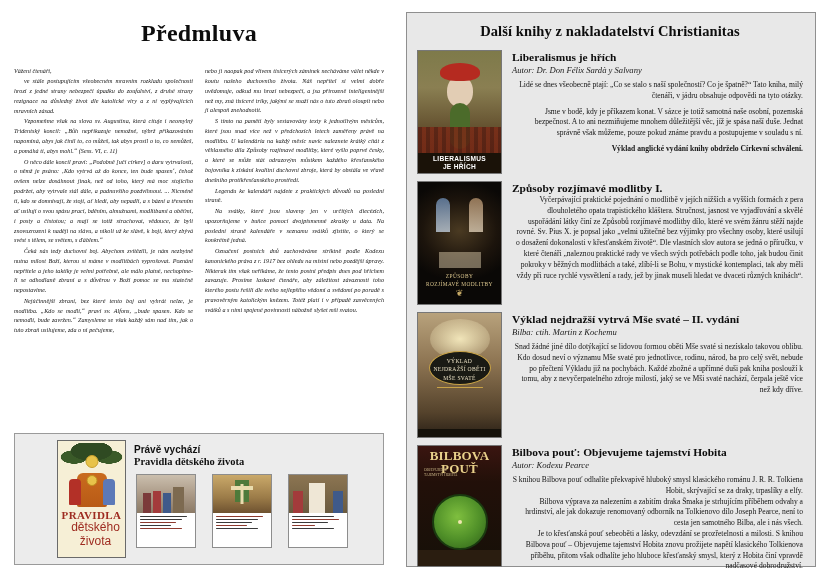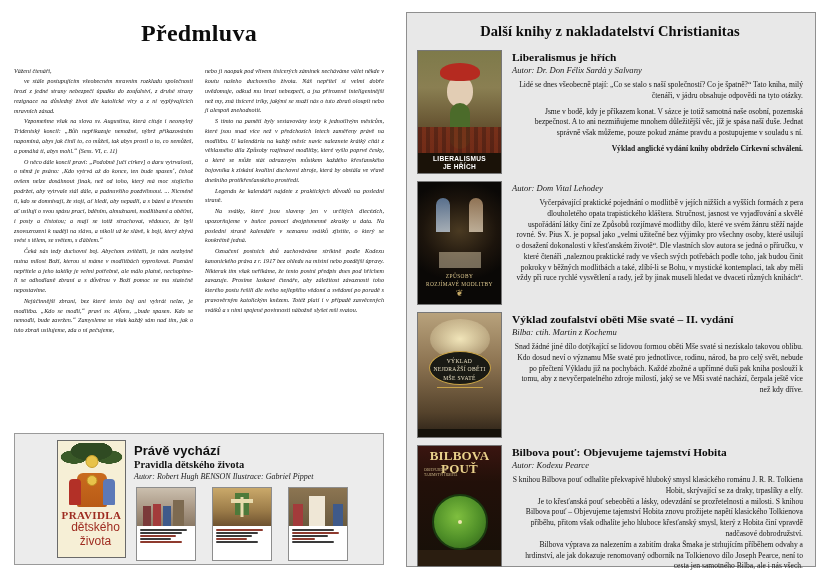--- a/index.html
+++ b/index.html
@@ -104,21 +104,21 @@
   }
   .pc-title {
     position: absolute; bottom: 8px; left: 0; right: 0; text-align: center;
   }
   .pc-t1 { font-family: "Liberation Serif", serif; font-weight: bold; font-size: 11px; color: #9e2b20; letter-spacing: 0.4px; }
   .pc-t2 { font-family: "Liberation Sans", sans-serif; font-weight: normal; font-size: 12px; color: #9e2b20; line-height: 1.15; padding-left: 8px; }
 
   .promo-right { flex: 1; padding-top: 4px; }
   .promo-h1 {
     font-family: "Liberation Sans", sans-serif;
-    font-weight: bold; font-size: 13px; color: #111; line-height: 1.1;
+    font-weight: bold; font-size: 10px; color: #111; line-height: 1.1;
   }
   .promo-h2 {
     font-family: "Liberation Serif", serif;
     font-weight: bold; font-size: 10.5px; color: #111; line-height: 1.15; margin-top: 1px;
   }
   .promo-auth {
     font-family: "Liberation Serif", serif;
     font-style: italic; font-size: 8px; color: #1a1a1a; margin-top: 1px;
   }
   .thumbs { display: flex; gap: 16px; margin-top: 6px; padding-left: 2px; }
@@ -257,21 +257,20 @@
         <div class="pc-title">
           <div class="pc-t1">PRAVIDLA</div>
           <div class="pc-t2">dětského</div>
           <div class="pc-t2">života</div>
         </div>
       </div>
 
       <div class="promo-right">
         <div class="promo-h1">Právě vychází</div>
         <div class="promo-h2">Pravidla dětského života</div>
-        <div class="promo-auth">Autor: Robert Hugh BENSON  Ilustrace: Gabriel Pippet</div>
 
         <div class="thumbs">
           <div class="thumb">
             <div class="thumb-img t1a">
               <div class="t1b"></div>
                 <div class="t1c"></div>
                 <div class="t1d"></div>
                 <div class="t1e"></div>
             </div>
             <div class="thumb-cap">
@@ -342,55 +341,55 @@
       <div class="book">
         <div class="bk-cover cover2">
           <div class="c2-w1"></div>
           <div class="c2-w2"></div>
           <div class="c2-altar"></div>
           <div class="c2-bt" style="white-space:pre-line">ZPŮSOBY
 ROZJÍMAVÉ MODLITBY</div>
           <div class="c2-orn">❦</div>
         </div>
         <div class="bk-body">
-          <div class="bk-author">Autor: Dom Vital Lehodey</div>
+          <div class="bk-title">Způsoby rozjímavé modlitby I.</div>
           <div class="bk-p">Vyčerpávající praktické pojednání o modlitbě v jejích nižších a vyšších formách z pera dlouholetého opata trapistického kláštera. Stručnost, jasnost ve vyjadřování a skvělé uspořádání látky činí ze Způsobů rozjímavé modlitby dílo, které ve svém žánru stěží najde rovné. Sv. Pius X. je popsal jako „velmi užitečné bez výjimky pro všechny osoby, které usilují o dosažení dokonalosti v křesťanském životě“. Dle vlastních slov autora se jedná o příručku, v které čtenáři „naleznou praktické rady ve všech svých potřebách podle toho, jak budou činit pokroky v běžných modlitbách a také, zlíbí-li se Bohu, v mystické kontemplaci, tak aby měli vždy při ruce rychlé vysvětlení a rady, jež by jinak museli hledat ve dvaceti různých knihách“.</div>
         </div>
       </div>
 
       <div class="book">
         <div class="bk-cover cover3">
           <div class="c3-glow"></div>
           <div class="c3-oval"></div>
           <div class="c3-bt" style="white-space:pre-line">VÝKLAD
 NEJDRAŽŠÍ OBĚTI
 MŠE SVATÉ</div>
           <div class="c3-orn"></div>
           <div class="c3-band"></div>
         </div>
         <div class="bk-body">
-          <div class="bk-title">Výklad zoufalství oběti Mše svaté – II. vydání</div>
+          <div class="bk-title">Výklad nejdražší vytrvá Mše svaté – II. vydání</div>
           <div class="bk-author">Bilba: ctih. Martin z Kochemu</div>
           <div class="bk-p">Snad žádné jiné dílo dotýkající se lidovou formou oběti Mše svaté si nezískalo takovou oblibu. Kdo dosud neví o významu Mše svaté pro jednotlivce, rodinu, národ, ba pro celý svět, nebude po přečtení Výkladu již na pochybách. Každé zbožné a upřímné duši pak kniha poslouží k tomu, aby z nevyčerpatelného zdroje milostí, jaký se ve Mši svaté nachází, čerpala ještě více než kdy dříve.</div>
         </div>
       </div>
 
       <div class="book">
         <div class="bk-cover cover4">
           <div class="c4-t">BILBOVA POUŤ</div>
           <div class="c4-sub">OBJEVUJEME<br>TAJEMSTVÍ HOBITA</div>
           <div class="c4-hole"></div>
           <div class="c4-knob"></div>
           <div class="c4-g"></div>
         </div>
         <div class="bk-body">
           <div class="bk-title">Bilbova pouť: Objevujeme tajemství Hobita</div>
           <div class="bk-author">Autor: Kodexu Pearce</div>
           <div class="bk-p tight">S knihou Bilbova pouť odhalíte překvapivě hluboký smysl klasického románu J. R. R. Tolkiena Hobit, skrývající se za draky, trpaslíky a elfy.</div>
+          <div class="bk-p tight">Bilbova výprava za nalezením a zabitím draka Šmaka je strhujícím příběhem odvahy a hrdinství, ale jak dokazuje renomovaný odborník na Tolkienovo dílo Joseph Pearce, není to cesta jen samotného Bilba, ale i nás všech.</div>
           <div class="bk-p tight">Je to křesťanská pouť sebeoběti a lásky, odevzdání se prozřetelnosti a milosti. S knihou Bilbova pouť – Objevujeme tajemství Hobita znovu prožijete napětí klasického Tolkienova příběhu, přitom však odhalíte jeho hluboce křesťanský smysl, který z Hobita činí vpravdě nadčasové dobrodružství.</div>
-          <div class="bk-p tight">Bilbova výprava za nalezením a zabitím draka Šmaka je strhujícím příběhem odvahy a hrdinství, ale jak dokazuje renomovaný odborník na Tolkienovo dílo Joseph Pearce, není to cesta jen samotného Bilba, ale i nás všech.</div>
         </div>
       </div>
 
     </div>
   </div>
 
 </div>
 
 </body></html>

